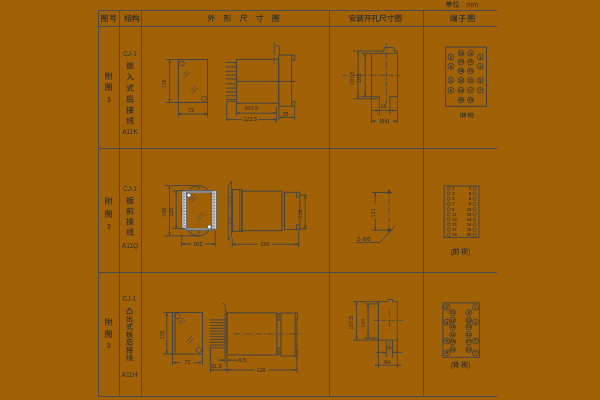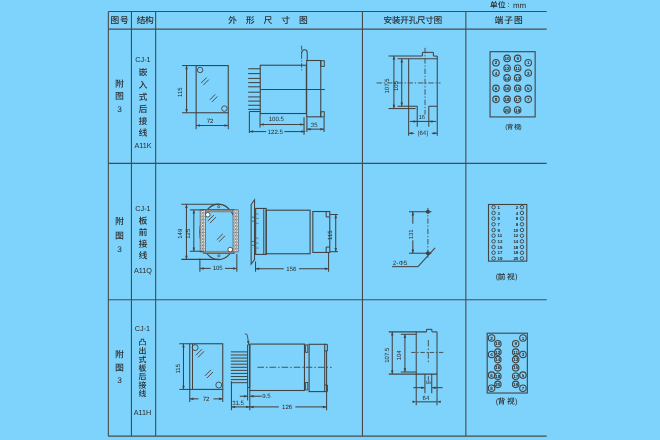--- a/index.html
+++ b/index.html
@@ -1,14 +1,14 @@
 <!DOCTYPE html>
 <html><head><meta charset="utf-8"><style>
 html,body{margin:0;padding:0;background:#ffffff;}
-#page{position:relative;width:600px;height:400px;background:#7dd3fc;overflow:hidden;}
+#page{position:relative;width:600px;height:400px;background:#a16207;overflow:hidden;}
 text{font-family:"Liberation Sans",sans-serif;}
 </style></head><body>
 <div id="page">
 <svg width="600" height="400" viewBox="0 0 600 400">
 <defs>
 <path id="u56fe" d="M367 274C449 257 553 221 610 193L649 254C591 281 488 313 406 329ZM271 146C410 130 583 90 679 55L721 123C621 157 450 194 315 209ZM79 803V-85H170V-45H828V-85H922V803ZM170 39V717H828V39ZM411 707C361 629 276 553 192 505C210 491 242 463 256 448C282 465 308 485 334 507C361 480 392 455 427 432C347 397 259 370 175 354C191 337 210 300 219 277C314 300 416 336 507 384C588 342 679 309 770 290C781 311 805 344 823 361C741 375 659 399 585 430C657 478 718 535 760 600L707 632L693 628H451C465 645 478 663 489 681ZM387 557 626 556C593 525 551 496 504 470C458 496 419 525 387 557Z"></path>
 <path id="u53f7" d="M274 723H720V605H274ZM180 806V522H820V806ZM58 444V358H256C236 294 212 226 191 177H710C694 80 677 31 654 14C642 5 629 4 606 4C577 4 503 5 434 12C452 -14 465 -51 467 -79C536 -82 602 -82 638 -81C681 -79 709 -72 735 -49C772 -16 796 59 818 221C821 235 823 263 823 263H331L363 358H937V444Z"></path>
 <path id="u7ed3" d="M31 62 47 -35C149 -13 285 15 414 44L406 132C269 105 127 77 31 62ZM57 423C73 431 98 437 208 449C168 394 132 351 114 334C81 298 58 274 33 269C44 244 60 197 64 178C90 192 130 202 407 251C403 272 401 308 401 334L200 302C277 386 352 486 414 587L329 640C310 604 289 569 267 535L155 526C212 605 269 705 311 801L214 841C175 727 105 606 83 575C62 543 44 522 24 517C36 491 51 444 57 423ZM631 845V715H409V624H631V489H435V398H929V489H730V624H948V715H730V845ZM460 309V-83H553V-40H811V-79H907V309ZM553 45V223H811V45Z"></path>
 <path id="u6784" d="M510 844C478 710 421 578 349 495C371 481 410 451 426 436C460 479 492 533 520 594H847C835 207 820 57 792 24C782 10 772 7 754 7C732 7 685 7 633 12C649 -15 660 -55 662 -82C712 -84 764 -85 796 -80C830 -75 854 -66 876 -33C914 16 927 174 942 636C942 648 942 683 942 683H558C575 728 590 776 603 823ZM621 366C636 334 651 298 665 262L518 237C561 317 604 415 634 510L544 536C518 423 464 300 447 269C430 237 415 214 398 210C408 187 422 145 427 127C448 139 481 149 690 191C699 166 705 143 710 124L785 154C769 215 728 315 691 391ZM187 844V654H45V566H179C149 436 90 284 27 203C43 179 65 137 74 110C116 170 155 264 187 364V-83H279V408C305 360 331 307 344 275L402 342C385 372 306 490 279 524V566H385V654H279V844Z"></path>
 <path id="u5916" d="M218 845C184 671 122 505 32 402C54 388 95 359 112 342C166 411 212 502 249 605H423C407 508 383 424 352 350C312 384 261 420 220 448L162 384C210 349 269 304 310 265C241 145 147 60 32 4C57 -12 96 -51 111 -75C331 41 484 279 536 678L468 698L450 694H278C291 738 302 782 312 828ZM601 844V-84H701V450C772 384 852 303 892 249L972 314C920 377 814 474 735 542L701 516V844Z"></path>

